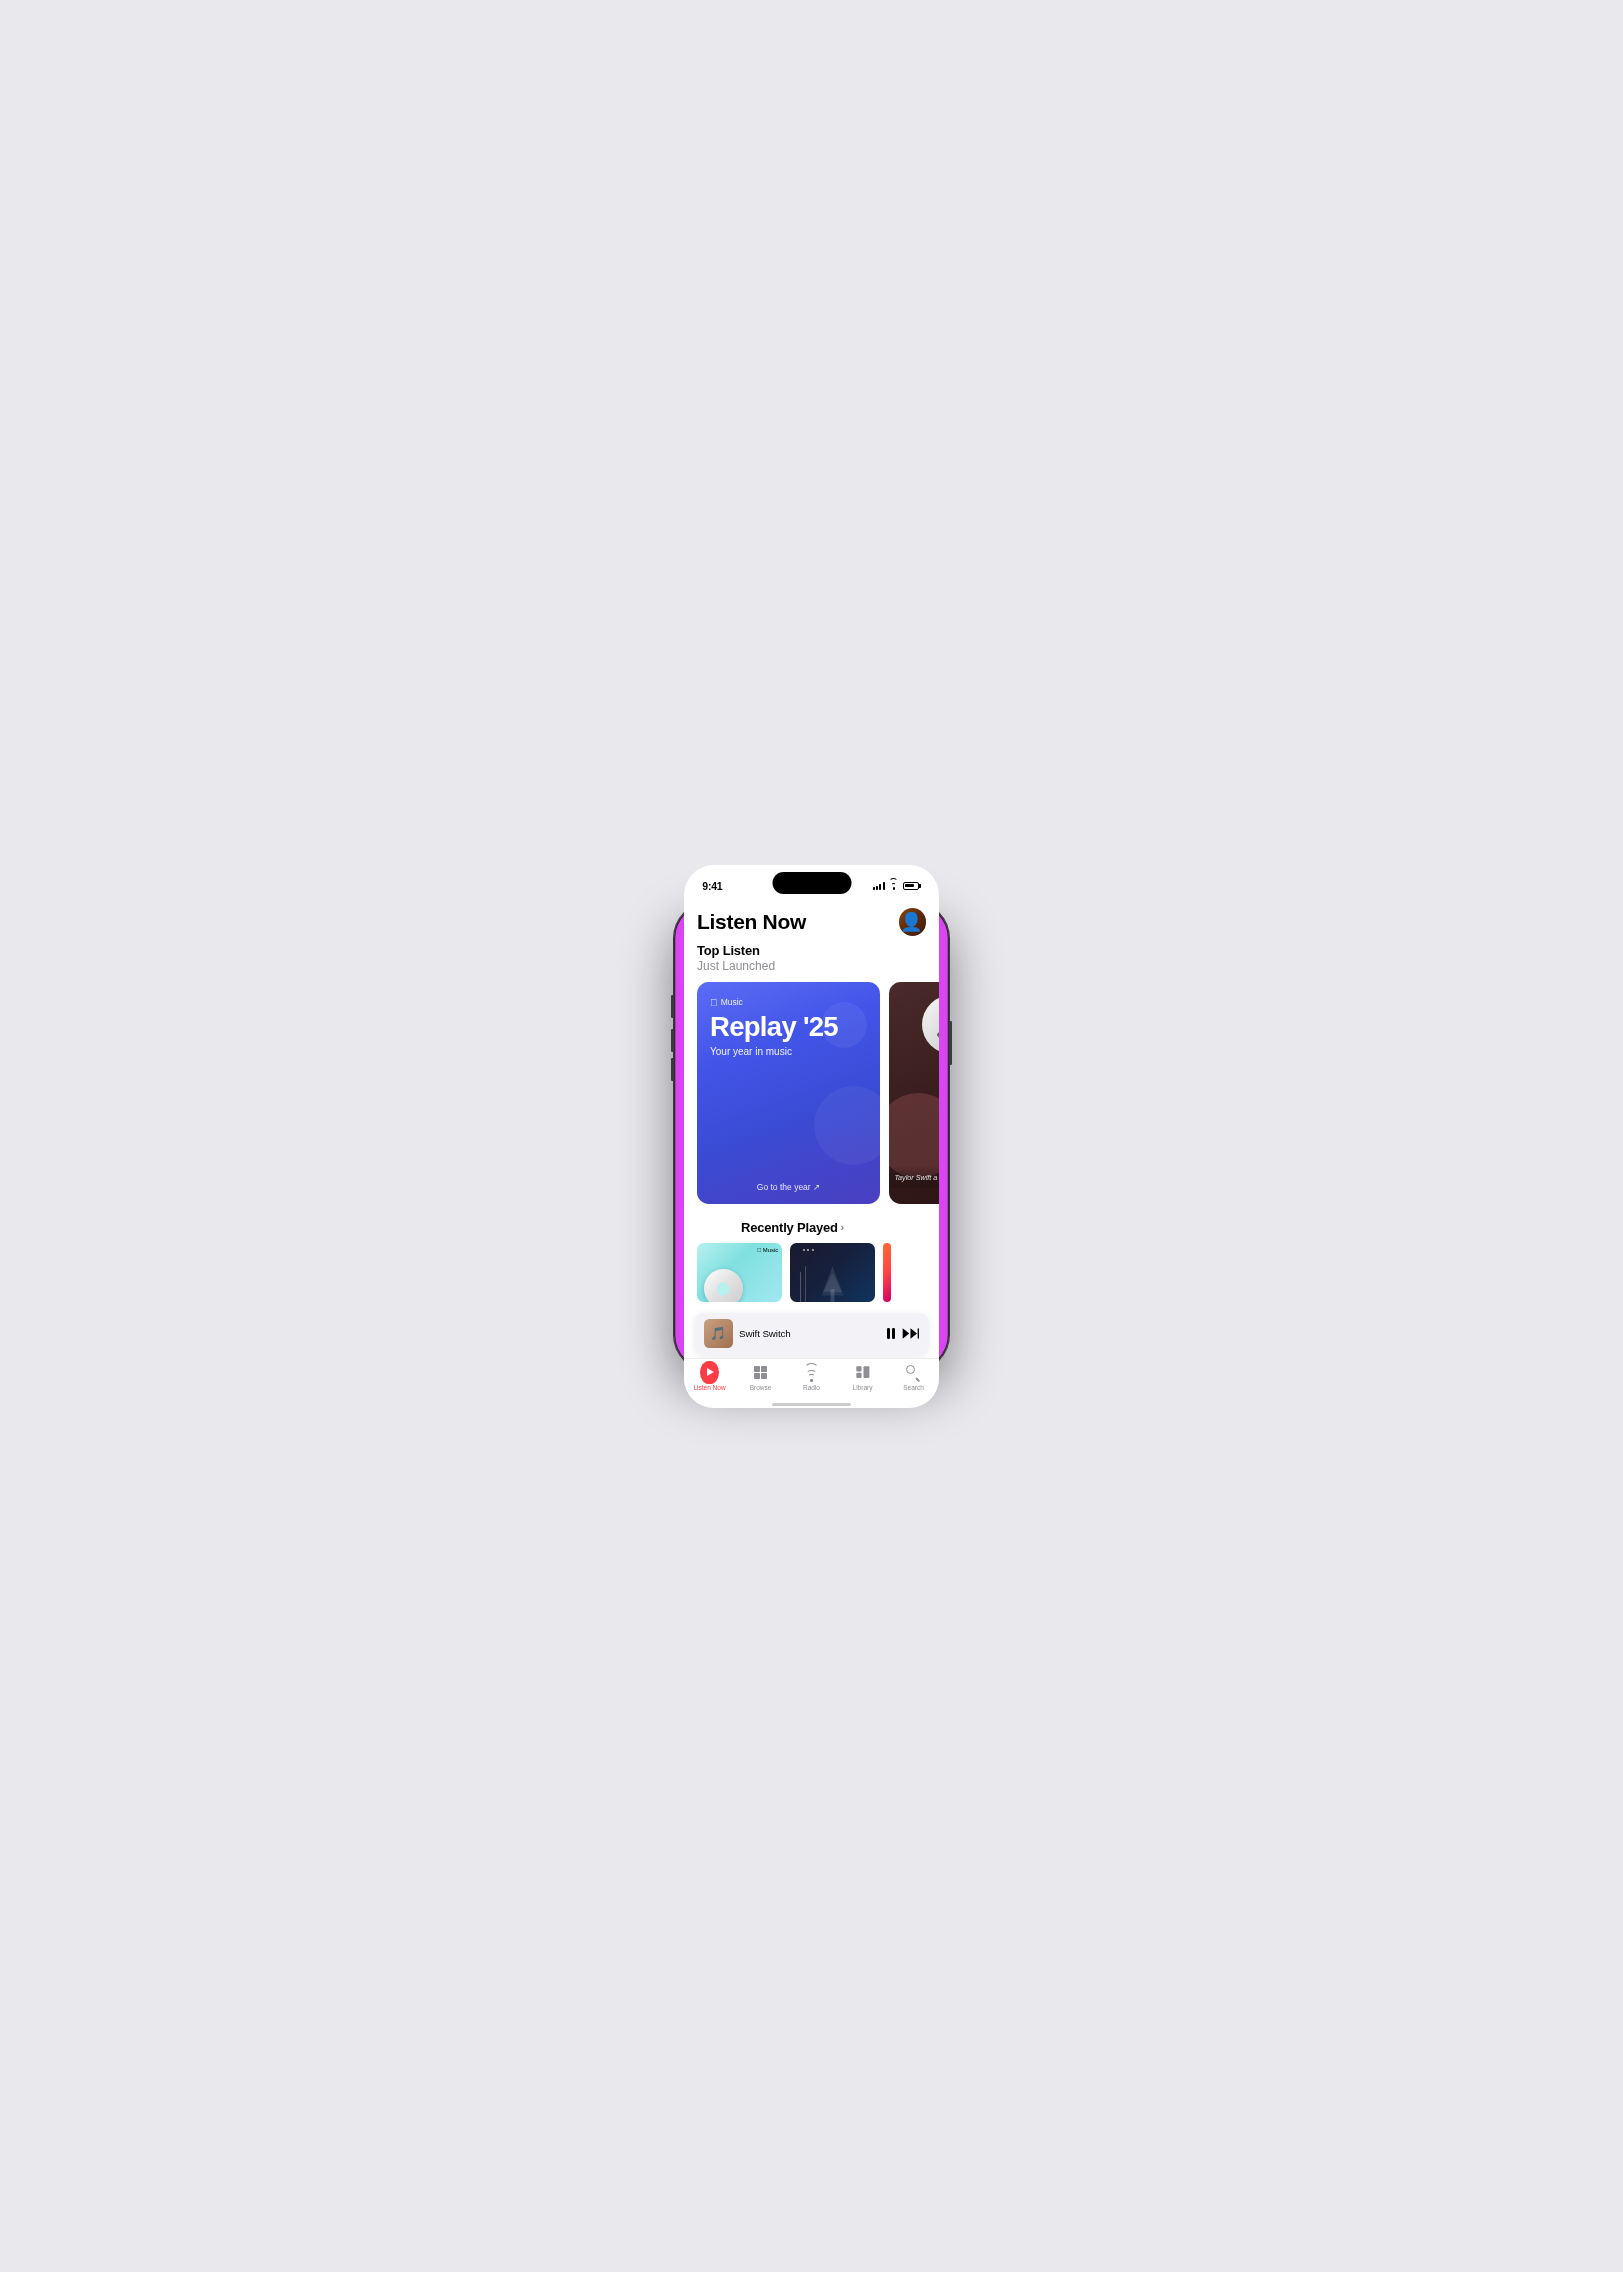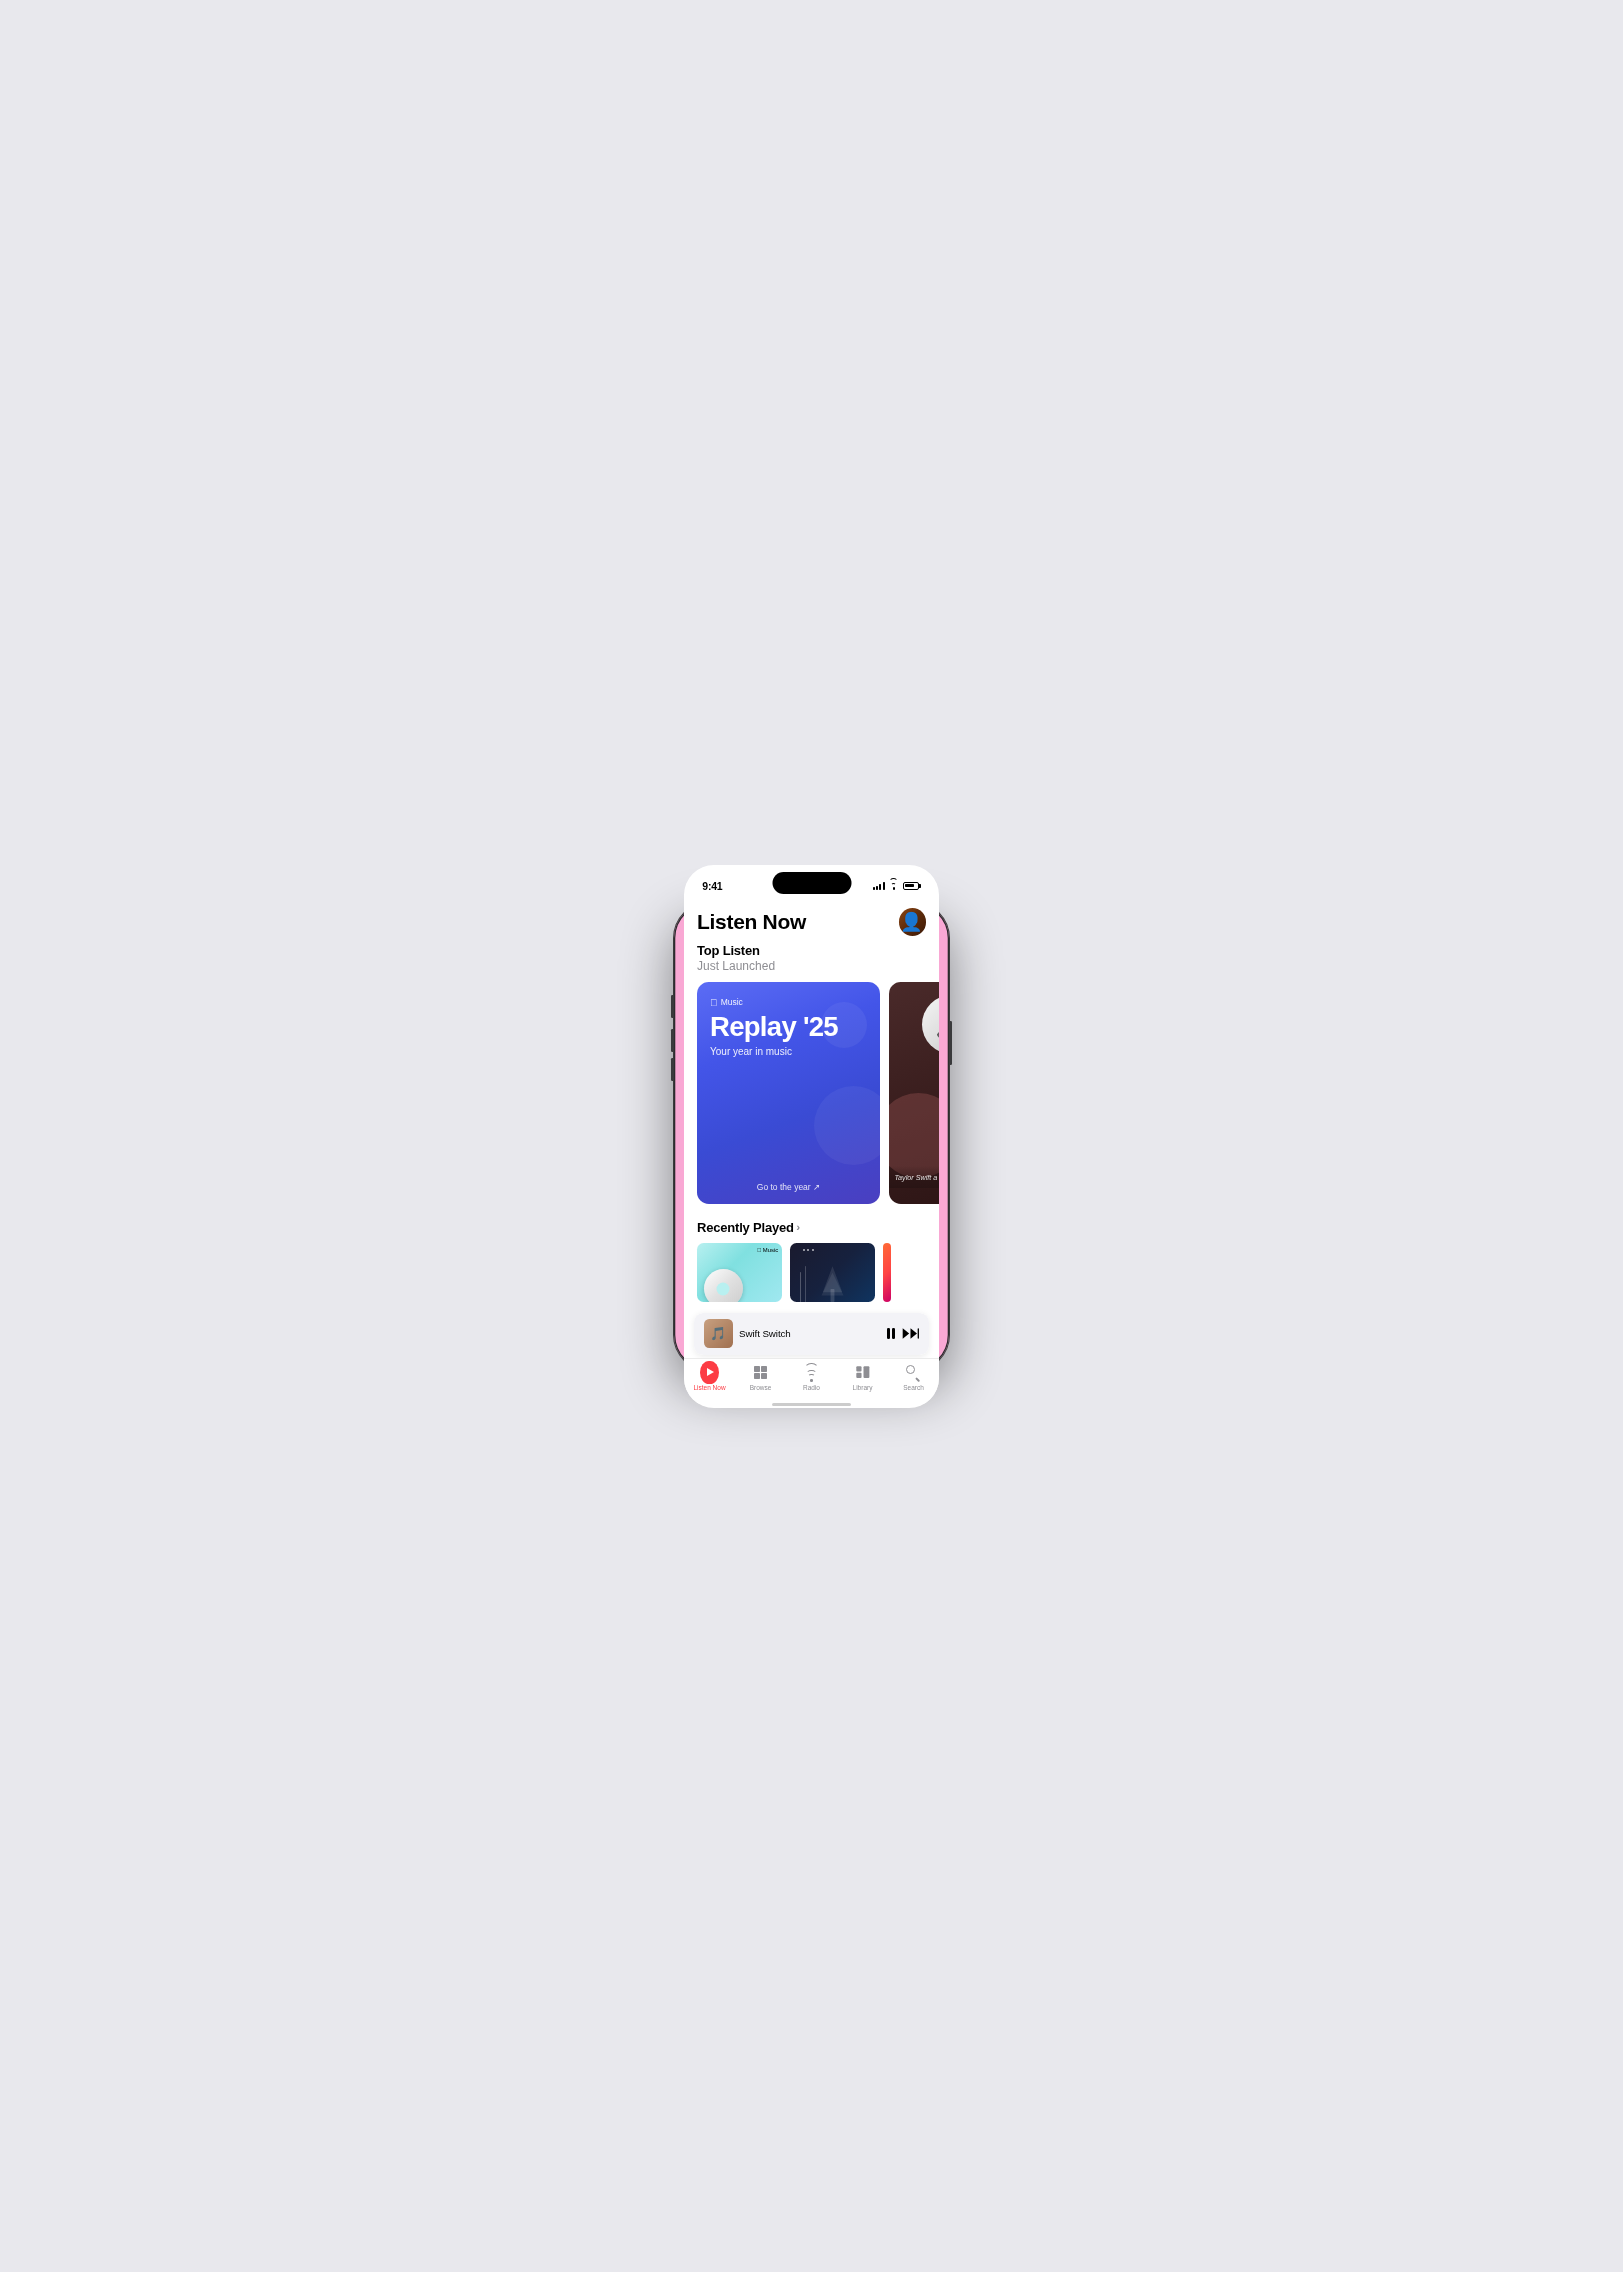--- a/index.html
+++ b/index.html
@@ -7,21 +7,21 @@
       background: #e8e8ed;
       display: flex;
       justify-content: center;
       align-items: center;
       min-height: 100vh;
       font-family: -apple-system, BlinkMacSystemFont, 'SF Pro Display', 'Helvetica Neue', Arial, sans-serif;
     }
     .phone-outer {
       width: 275px;
       height: 467px;
-      background: #f9a8d4;
+      background: #d946ef;
       border-radius: 35px;
       position: relative;
       box-shadow:
         0 0 0 1px #3a3a3c,
         0 19.6px 52px rgba(0,0,0,0.45),
         inset 0 0 0 1.3px #2c2c2e;
       display: flex;
       justify-content: center;
       align-items: center;
     }
@@ -369,20 +369,21 @@
 
     
     .section-header-arrow {
       display: flex;
       align-items: center;
       gap: 2.6px;
       padding: 5.2px 13px 2.6px;
     }
     .section-header-arrow .section-title {
       font-size: 13px;
+      margin-left: 44px;
     }
     .chevron-right {
       color: #8e8e93;
       font-size: 11.8px;
       font-weight: 600;
     }
 
     
     .recently-scroll {
       display: flex;

